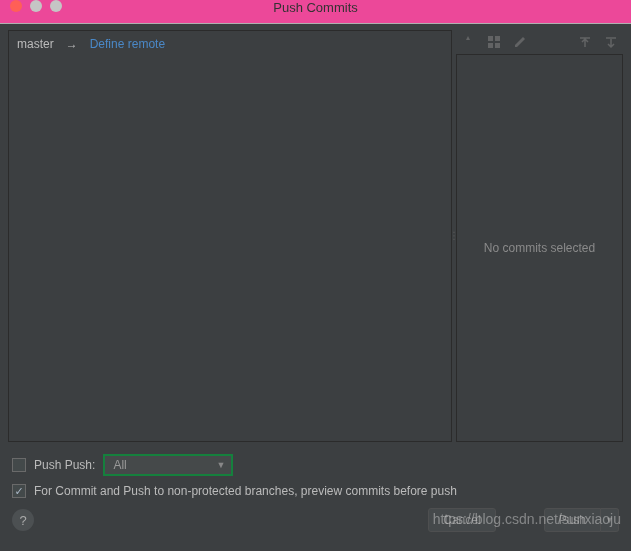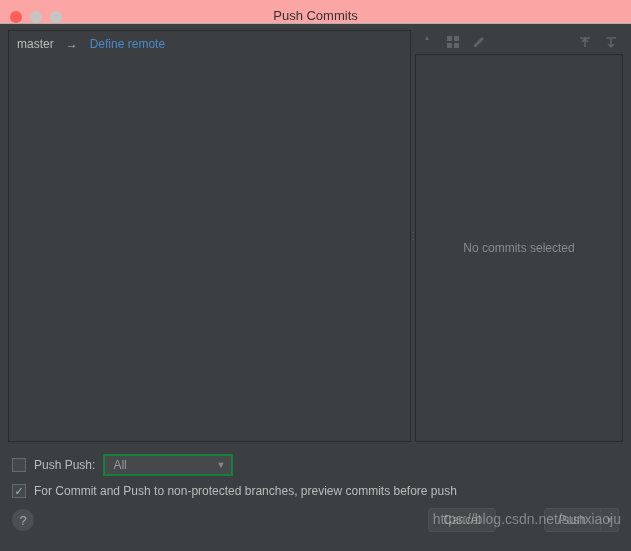--- a/index.html
+++ b/index.html
@@ -8,24 +8,24 @@
       background: #3c3f41;
       color: #bbbbbb;
       font-size: 12px;
       width: 631px;
       height: 551px;
       overflow: hidden;
       position: relative;
     }
     .titlebar {
       height: 24px;
-      background: #fca5a5;
+      background: #ec4899;
       border-bottom: 1px solid #b0b0b0;
       display: flex;
-      align-items: flex-end;
+      align-items: flex-start;
       position: relative;
     }
     .traffic-lights {
       display: flex;
       gap: 8px;
       padding-left: 10px;
     }
     .tl {
       width: 12px;
       height: 12px;
@@ -67,21 +67,21 @@
       align-items: center;
       justify-content: center;
       cursor: col-resize;
     }
     .splitter-grip {
       color: #5a5a5a;
       font-size: 10px;
       line-height: 4px;
     }
     .right-side {
-      width: 208px;
+      width: 167px;
       display: flex;
       flex-direction: column;
       margin: 6px 8px 6px 0;
     }
     .toolbar {
       height: 24px;
       display: flex;
       align-items: center;
       justify-content: space-between;
       padding: 0 4px;

